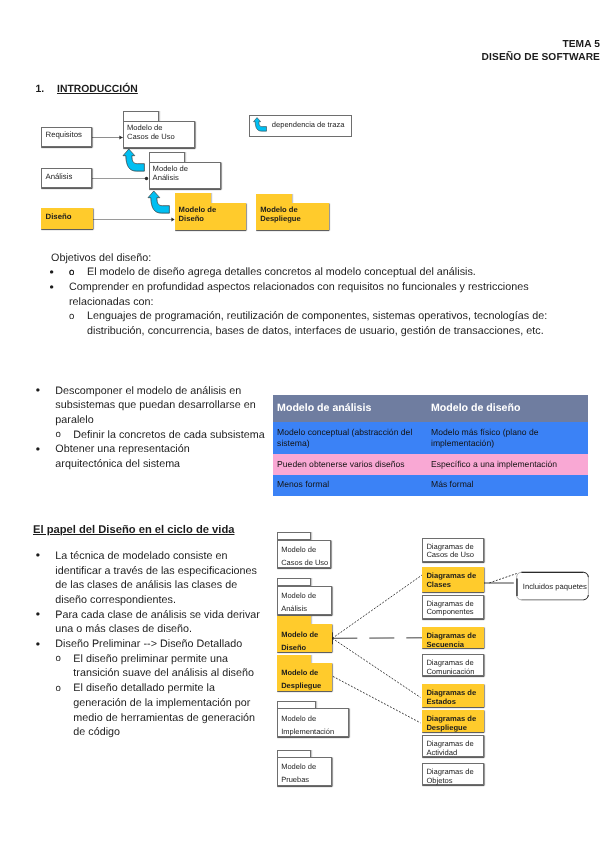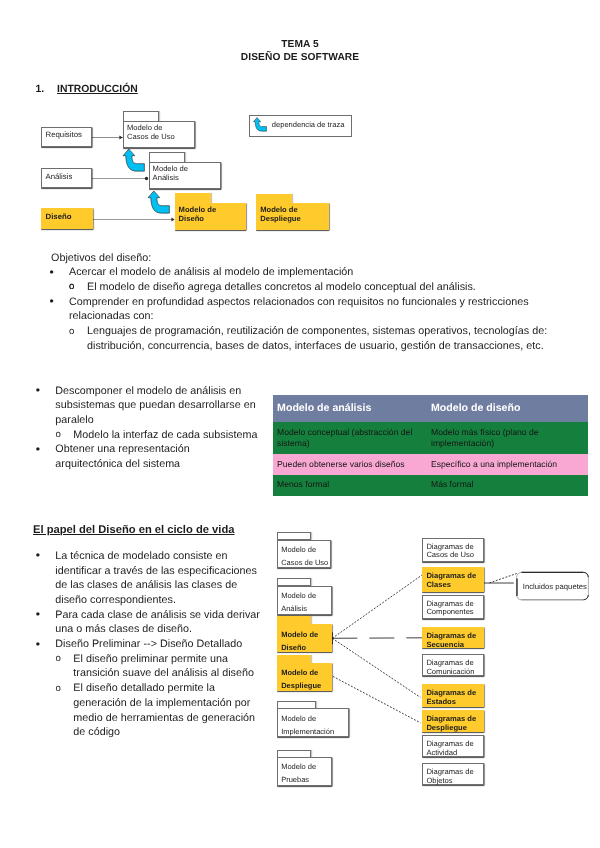--- a/index.html
+++ b/index.html
@@ -23,29 +23,29 @@
   .li2{position:relative;padding-left:36px;line-height:14.7px;font-size:10.75px;}
   .li2 .sbullet{position:absolute;left:18.1px;top:0.4px;}
   
   .rectbox{border:0.8px solid #6e6e6e;background:#fff;box-sizing:border-box;}
   .rectbox.sh{box-shadow:1.1px 0 0 rgba(0,0,0,.20), 0 1.1px 0 rgba(0,0,0,.50), 1.1px 1.1px 0 rgba(0,0,0,.25);}
   
   .tbl{border-collapse:collapse;table-layout:fixed;}
   .tbl th{background:#6F7DA0;color:#fff;font-size:10.6px;font-weight:bold;text-align:left;
           padding:7.5px 6.2px 8px 4.6px;vertical-align:middle;line-height:12px;}
   .tbl td{font-size:8.6px;padding:4.5px 6.2px 4.8px 4.6px;vertical-align:top;line-height:11.4px;color:#141414;}
-  .tbl tr.r0 td{background:#15803d;}
+  .tbl tr.r0 td{background:#3b82f6;}
   .tbl tr.r1 td{background:#f9a8d4;}
 </style>
 </head>
 <body>
 
 <div class="pg">
 
-  <div class="abs doc-title" style="top:38.3px;">
+  <div class="abs doc-title" style="top:38.3px;text-align:right;">
     <div>TEMA 5</div>
     <div>DISEÑO DE SOFTWARE</div>
   </div>
 
   <div class="abs" style="left:35.4px;top:79px;">
     <span class="sec-num">1.</span>
     <span class="sec-title" style="margin-left:8.5px;">INTRODUCCIÓN</span>
   </div>
 
   <div class="abs" style="left:0;top:0;width:600px;height:250px;">
@@ -107,21 +107,20 @@
     <div class="abs" style="left:260.2px;top:206.2px;font-size:7.6px;line-height:8.8px;width:68px;font-weight:bold;white-space:pre-line;"><span>Modelo de
 Despliegue</span></div>
 
   </div>
 
   <div class="abs" style="left:51px;top:250.6px;width:508px;">
     <div class="body-txt">Objetivos del diseño:</div>
 
     <div class="li1">
       <span class="bullet">•</span>
-      <span class="body-txt">Acercar el modelo de análisis al modelo de implementación</span>
     </div>
     <div class="li2">
       <span class="sbullet">o</span>
     </div>
     <div class="li2">
       <span class="sbullet">o</span>
       <span class="body-txt">El modelo de diseño agrega detalles concretos al modelo conceptual del análisis.</span>
     </div>
     <div class="li1">
       <span class="bullet">•</span>
@@ -133,21 +132,21 @@
     </div>
   </div>
 
   <div class="abs" style="left:37.3px;top:383.6px;width:238px;">
     <div class="li1">
       <span class="bullet">•</span>
       <span class="body-txt">Descomponer el modelo de análisis en subsistemas que puedan desarrollarse en paralelo</span>
     </div>
     <div class="li2">
       <span class="sbullet">o</span>
-      <span class="body-txt">Modelo la interfaz de cada subsistema</span>
+      <span class="body-txt">Definir la concretos de cada subsistema</span>
     </div>
     <div class="li1" style="padding-right:58px;">
       <span class="bullet">•</span>
       <span class="body-txt">Obtener una representación arquitectónica del sistema</span>
     </div>
   </div>
 
   <table class="tbl abs" style="left:272.5px;top:394.5px;width:315.5px;">
     <colgroup>
         <col style="width:153.9px">

